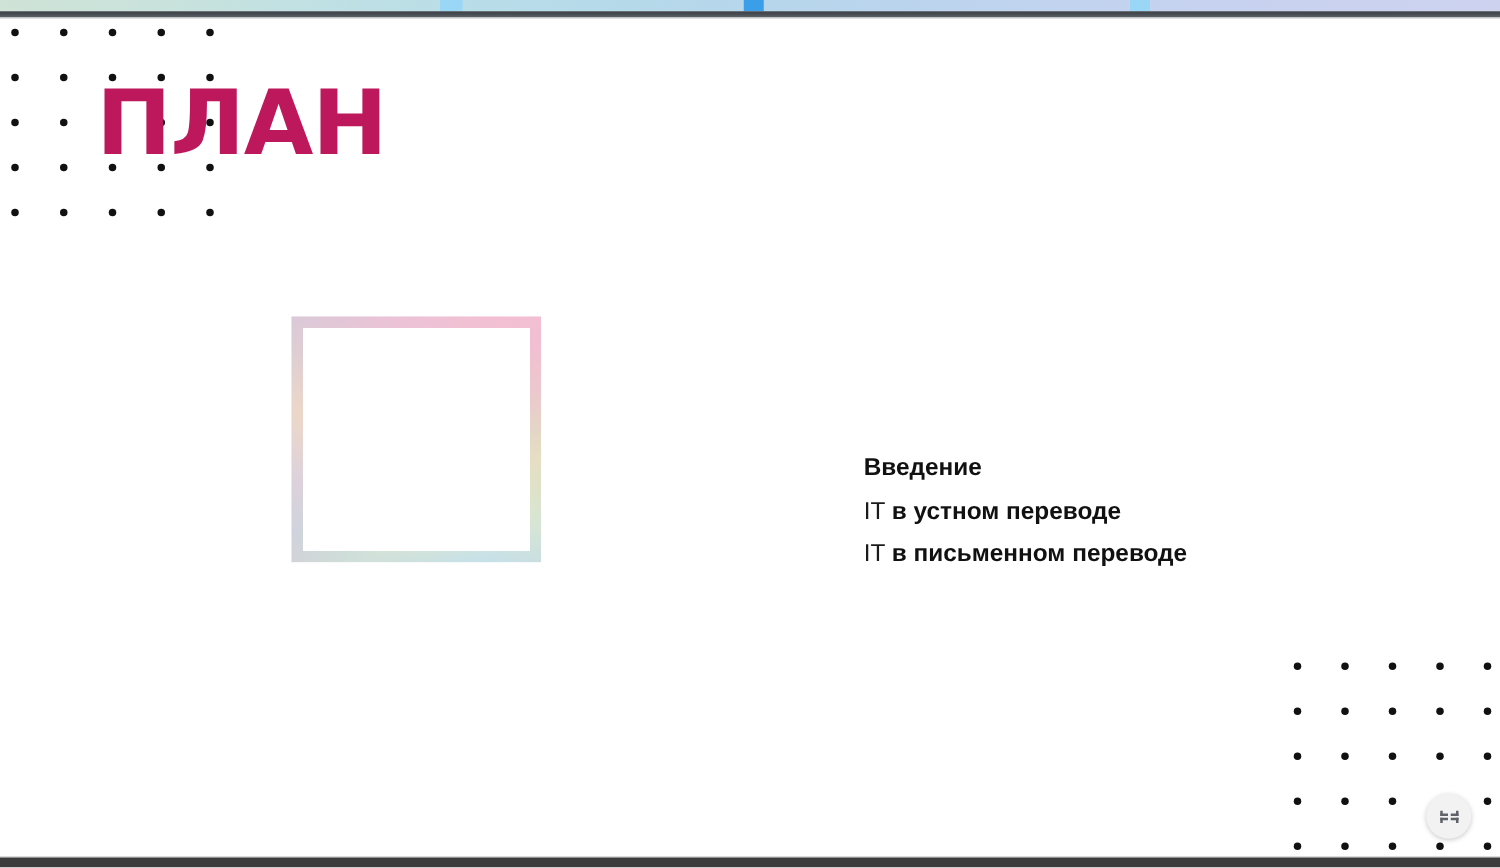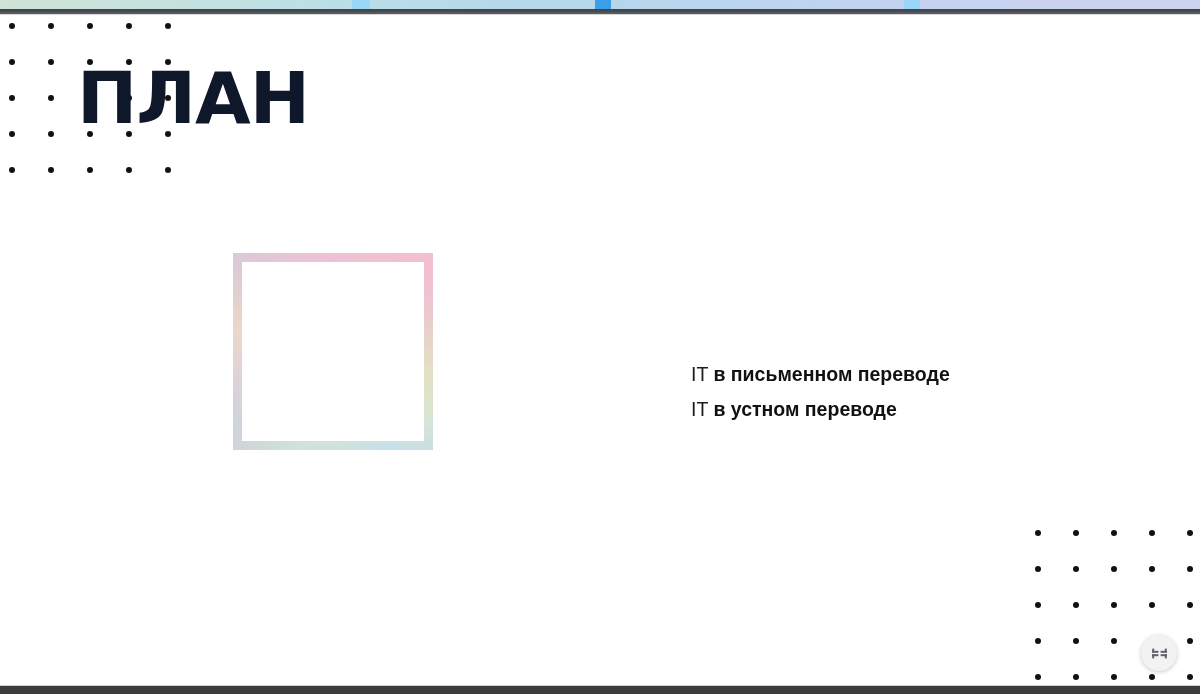--- a/index.html
+++ b/index.html
@@ -109,21 +109,21 @@
       linear-gradient(#000 0 0);
     mask-composite:exclude;
   }
   .plan-title {
     position:absolute;
     left:77px; top:62px;
     font-size:72px;
     font-weight:900;
     letter-spacing:-1px;
     line-height:1;
-    color:#0f172a;
+    color:#be185d;
     white-space:nowrap;
     font-family:"DejaVu Sans", sans-serif;
   }
 
   
   .agenda {
     position:absolute; left:691px; top:357px;
     font-size:19.5px;
     line-height:34.5px;
     color:#111111;
@@ -211,22 +211,23 @@
       <span class="dot" style="left: 152px; top: 144px; background: rgb(17, 17, 17);"></span>
     </div>
 
   <div class="plan-block">
     <div class="plan-square"></div>
     <div class="plan-square-b"></div>
   </div>
   <div class="plan-title">ПЛАН</div>
 
   <div class="agenda" id="agenda-list">
+      <div><span class="agenda-item">Введение</span></div>
+      <div><span class="agenda-prefix">IT </span><span class="agenda-item">в устном переводе</span></div>
       <div><span class="agenda-prefix">IT </span><span class="agenda-item">в письменном переводе</span></div>
-      <div><span class="agenda-prefix">IT </span><span class="agenda-item">в устном переводе</span></div>
     </div>
 
   <div class="fs-btn">
     <span>
       <svg width="17" height="17" viewBox="0 0 17 17" aria-hidden="true">
         <g fill="#5f6368">
           <rect x="1.2" y="3.6" width="2.0" height="4.2"></rect>
           <rect x="1.2" y="5.8" width="6.2" height="2.0"></rect>
           <rect x="13.8" y="3.6" width="2.0" height="4.2"></rect>
           <rect x="9.6" y="5.8" width="6.2" height="2.0"></rect>

